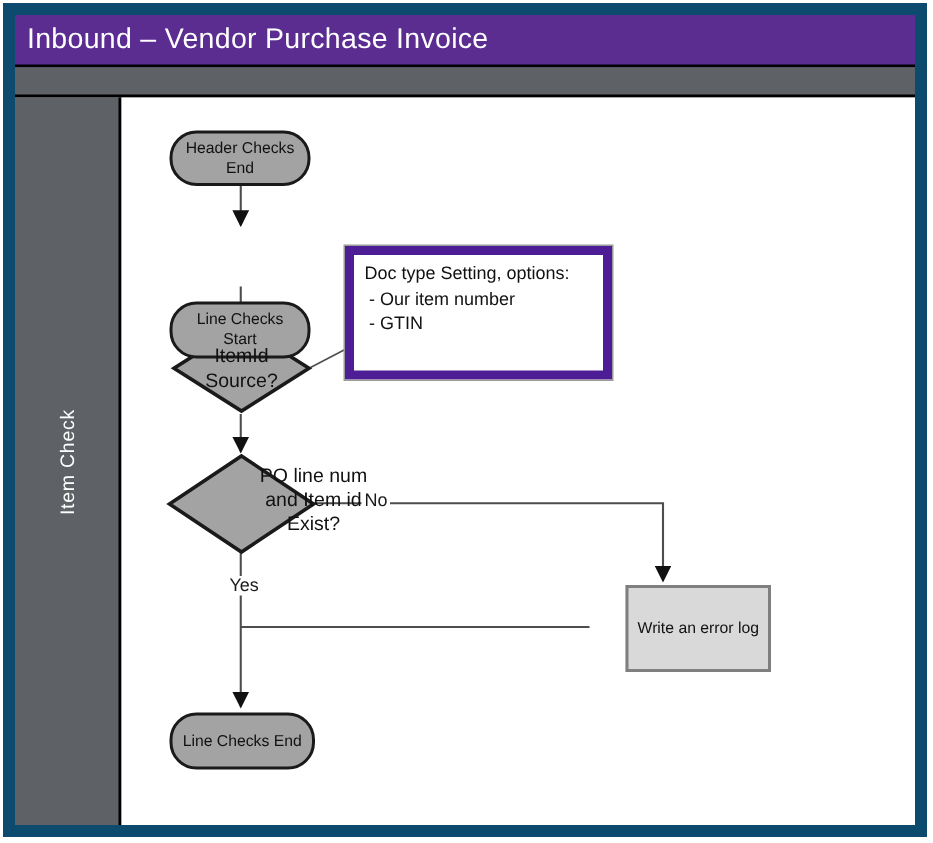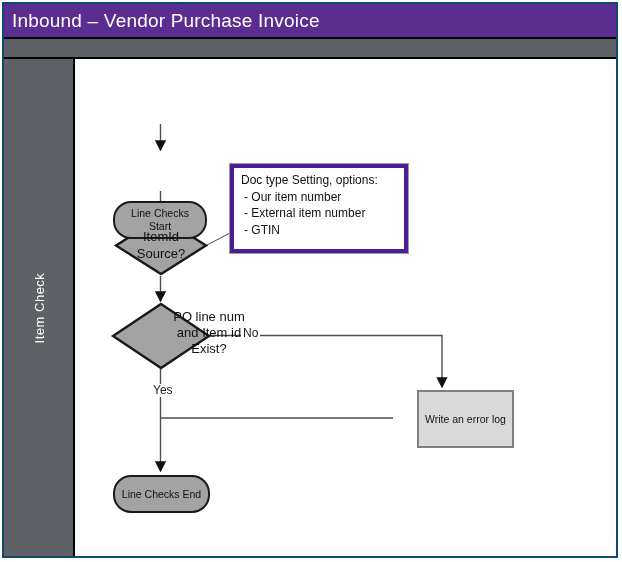--- a/index.html
+++ b/index.html
@@ -8,21 +8,21 @@
     width: 622px;
     height: 562px;
     background: #ffffff;
     font-family: "Liberation Sans", sans-serif;
     overflow: hidden;
   }
   .frame {
     position: absolute;
     left: 2px; top: 2px;
     width: 616px; height: 556px;
-    border: 2px solid #0c4a6e;
+    border: 8px solid #0c4a6e;
     box-sizing: border-box;
     display: flex;
     flex-direction: column;
   }
   .titlebar {
     height: 33px;
     background: #5b2d90;
     border-bottom: 2px solid #000000;
     display: flex;
     align-items: center;
@@ -109,21 +109,21 @@
     border: 2px solid #7f7f7f;
     padding: 1px 2px;
     font-size: 10.5px;
   }
   .note {
     position: absolute;
     left: 230px; top: 164px;
     width: 178px; height: 89px;
     box-sizing: border-box;
     background: #ffffff;
-    border: 4px solid #4c1d95;
+    border: 6px solid #4c1d95;
     outline: 1px solid #9a9a9a;
     padding: 4px 7px;
     font-size: 12px;
     line-height: 16.5px;
     color: #111111;
     text-align: left;
   }
   .note div { white-space: nowrap; }
   .note .bullet { padding-left: 3px; }
   .edge-label {
@@ -170,33 +170,35 @@
       <path d="M160.5 276 L160.5 301" stroke="#4d4d4d" stroke-width="1.4" fill="none" marker-end="url(#arrow)"></path>
       <path d="M207 245 L230 233" stroke="#4d4d4d" stroke-width="1" fill="none"></path>
       <path d="M209 335.5 L442 335.5 L442 387" stroke="#4d4d4d" stroke-width="1.4" fill="none" marker-end="url(#arrow)"></path>
       <path d="M393 418 L160.5 418" stroke="#4d4d4d" stroke-width="1.4" fill="none"></path>
       <path d="M160.5 368 L160.5 471" stroke="#4d4d4d" stroke-width="1.4" fill="none" marker-end="url(#arrow)"></path>
 
       <polygon points="161,217 206,245.5 161,274 116,245.5" fill="#a3a3a3" stroke="#1a1a1a" stroke-width="2.4"></polygon>
       <polygon points="161,304 209,336 161,368 113,336" fill="#a3a3a3" stroke="#1a1a1a" stroke-width="2.4"></polygon>
     </svg>
 
+    <div class="shape terminator" style="left:113px; top:87px; width:94px; height:37px;">
+      <span>Header Checks End</span>
+    </div>
 
     <div class="shape terminator" style="left:113px; top:153px; width:94px; height:38px;margin-top:48px;">
       <span>Line Checks Start</span>
     </div>
 
     <div class="diamond-label" style="left:123px; top:229px; width:76px; height:33px;">ItemId Source?</div>
 
     <div class="diamond-label" style="left:118px; top:308px; width:86px; height:50px;margin-left:48px;">PO line num and Item id Exist?</div>
 
     <div class="note">
       <div>Doc type Setting, options:</div>
       <div class="bullet">- Our item number</div>
-      <div class="bullet">- External item number</div>
       <div class="bullet">- GTIN</div>
     </div>
 
     <div class="shape process" style="left:393px; top:390px; width:97px; height:58px;margin-left:24px;">
       <span>Write an error log</span>
     </div>
 
     <div class="shape terminator" style="left:113px; top:475px; width:97px; height:38px;">
       <span>Line Checks End</span>
     </div>

